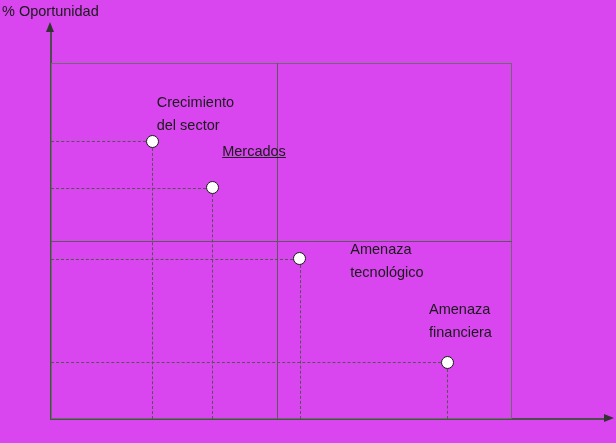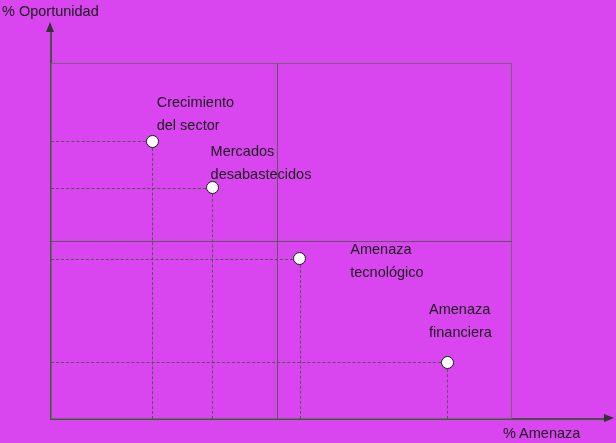--- a/index.html
+++ b/index.html
@@ -130,21 +130,20 @@
   }
   .point-label .line { display: block; }
 </style>
 </head>
 <body>
 
 <div id="canvas">
 
   <div class="axis-title" id="y-axis-title">% Oportunidad</div>
 
-  <div class="axis-title" id="x-axis-title">% Amenaza</div>
 
   <div class="axis-line" id="y-axis-line"></div>
   <div class="arrow-head" id="y-axis-arrow"></div>
   <div class="axis-line" id="x-axis-line"></div>
   <div class="arrow-head" id="x-axis-arrow"></div>
 
   <div id="plot-frame"></div>
   <div id="quadrant-divider-vertical"></div>
   <div id="quadrant-divider-horizontal"></div>
 
@@ -162,23 +161,22 @@
       <div class="marker" title="Crecimiento del sector" style="left: 145.92px; top: 134.82px;"></div>
       <div class="marker" title="Mercados desabastecidos" style="left: 205.85px; top: 181.1px;"></div>
       <div class="marker" title="Cambio tecnologico" style="left: 293.44px; top: 252.3px;"></div>
       <div class="marker" title="Crisis financiera" style="left: 440.96px; top: 355.54px;"></div>
     </div>
   <div id="labels-layer">
       <div class="point-label" style="left: 195.42px; top: 91.32px;">
         <span class="line">Crecimiento</span>
         <span class="line">del sector</span>
       </div>
-      <div class="point-label" style="left: 261px; top: 139.6px;">
+      <div class="point-label" style="left: 254px; top: 139.6px; text-decoration: underline;">
         <span class="line">Mercados</span>
-        <span class="line">desabastecidos</span>
       </div>
       <div class="point-label" style="left: 386.94px; top: 237.8px;">
         <span class="line">Amenaza</span>
         <span class="line">tecnológico</span>
       </div>
       <div class="point-label" style="left: 460.46px; top: 298.04px;">
         <span class="line">Amenaza</span>
         <span class="line">financiera</span>
       </div>
     </div>

